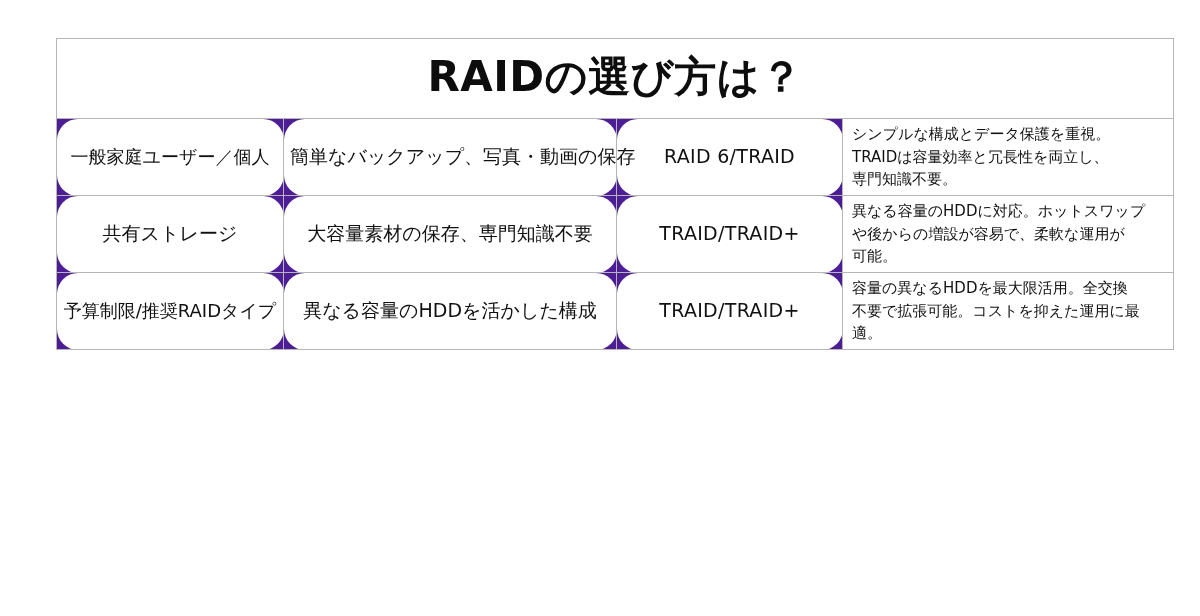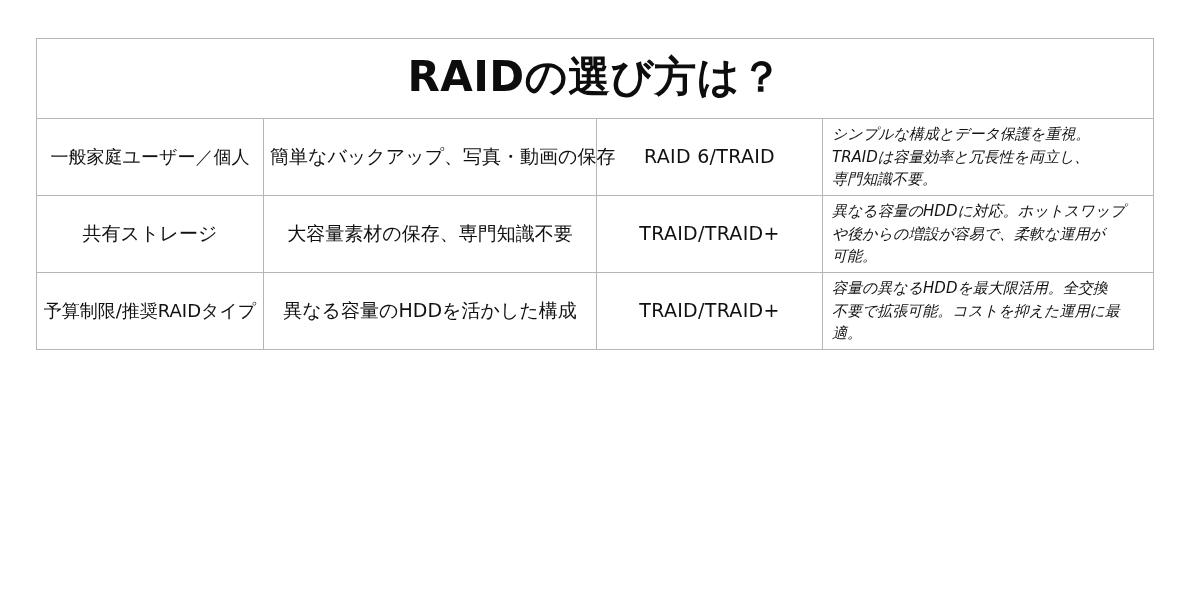--- a/index.html
+++ b/index.html
@@ -19,21 +19,21 @@
   #page {
     position: relative;
     width: 1200px;
     height: 616px;
     background: #ffffff;
   }
 
   
   .raid-table {
     position: absolute;
-    left: 36px;
+    left: 56px;
     top: 38px;
     width: 1117px;
     border-collapse: collapse;
     table-layout: fixed;
     background: #4c1d95;
   }
   .raid-table td {
     border: 1px solid #b6b6b8;
     padding: 0;
     vertical-align: middle;
@@ -73,20 +73,21 @@
     font-weight: 700;
     line-height: 1.15;
     color: #0d0d0d;
   }
 
   
   .body-row td { height: 76px; }
 
   .cell-user, .cell-need, .cell-type {
     text-align: center;
+    border-radius: 21px;
   }
   .cell-user .cell-text,
   .cell-need .cell-text,
   .cell-type .cell-text {
     display: block;
     text-align: center;
     font-size: 19px;
     font-weight: 500;
     line-height: 1.25;
     color: #111111;
@@ -106,21 +107,20 @@
   }
   .cell-desc .desc-text {
     display: block;
     text-align: left;
     font-size: 15px;
     font-weight: 500;
     line-height: 1.52;
     color: #111111;
     padding: 0 7px 0 9px;
     white-space: pre-line;
-    font-style: italic;
   }
 </style>
 </head>
 <body>
 
 <div id="page">
 
   <table class="raid-table">
     <colgroup>
       <col class="c-user">

